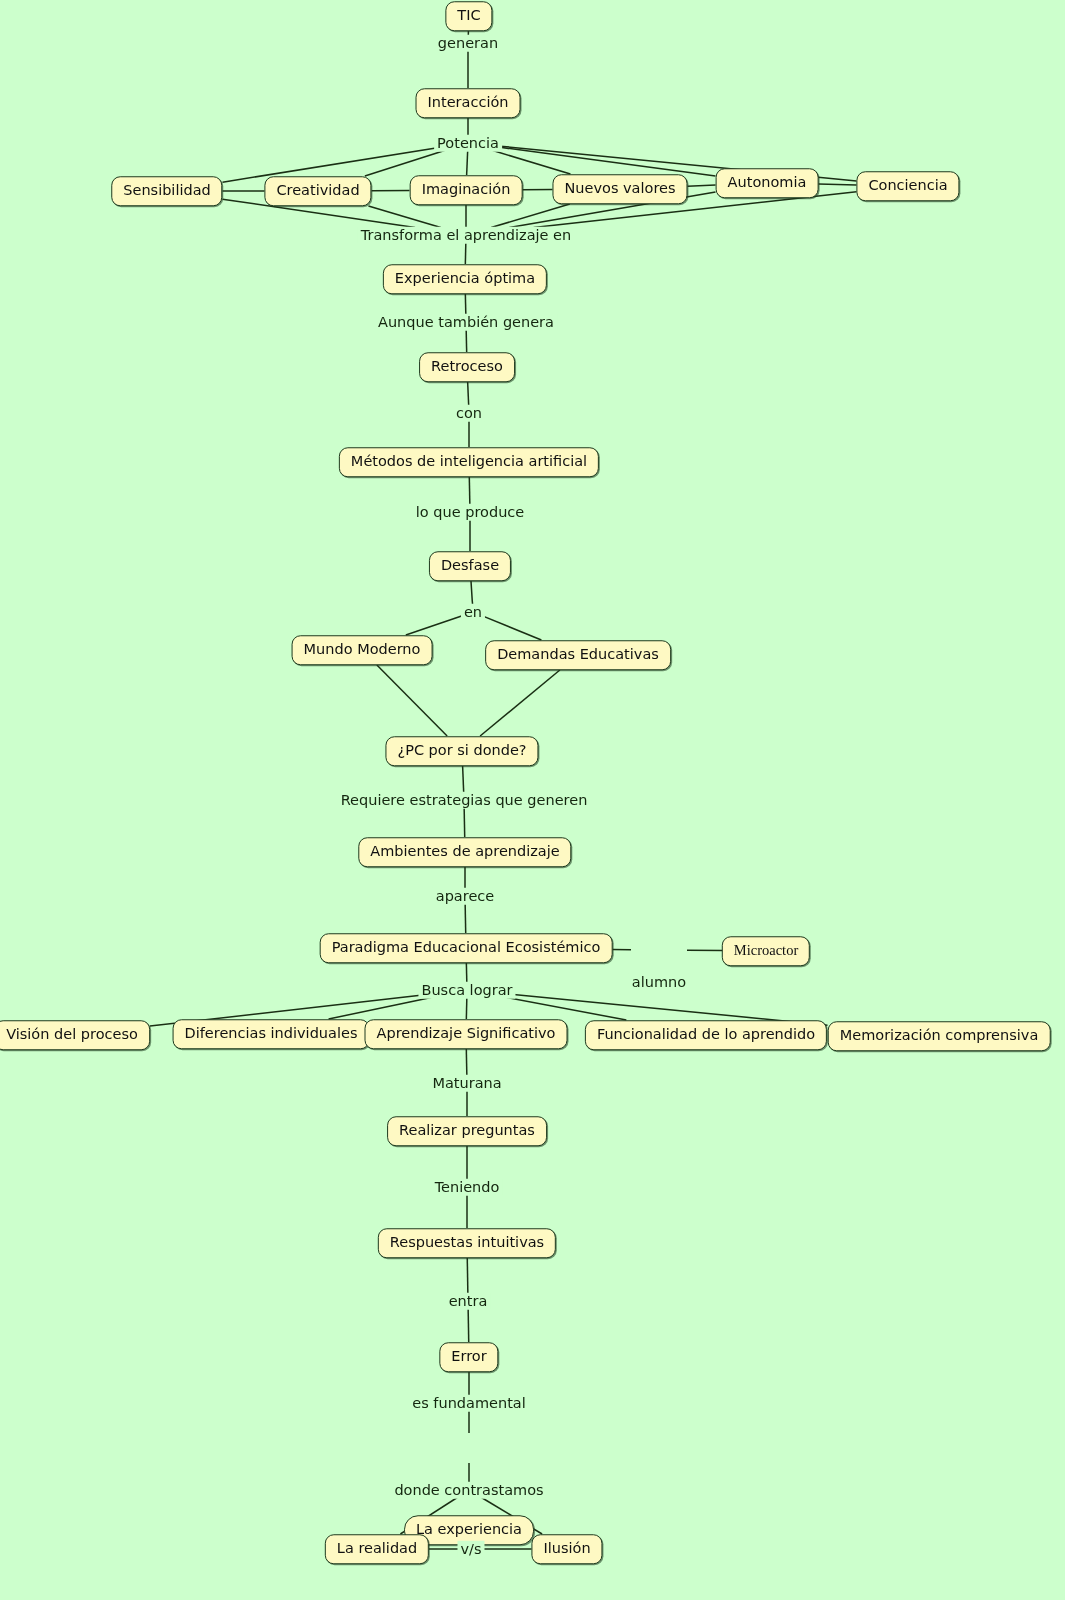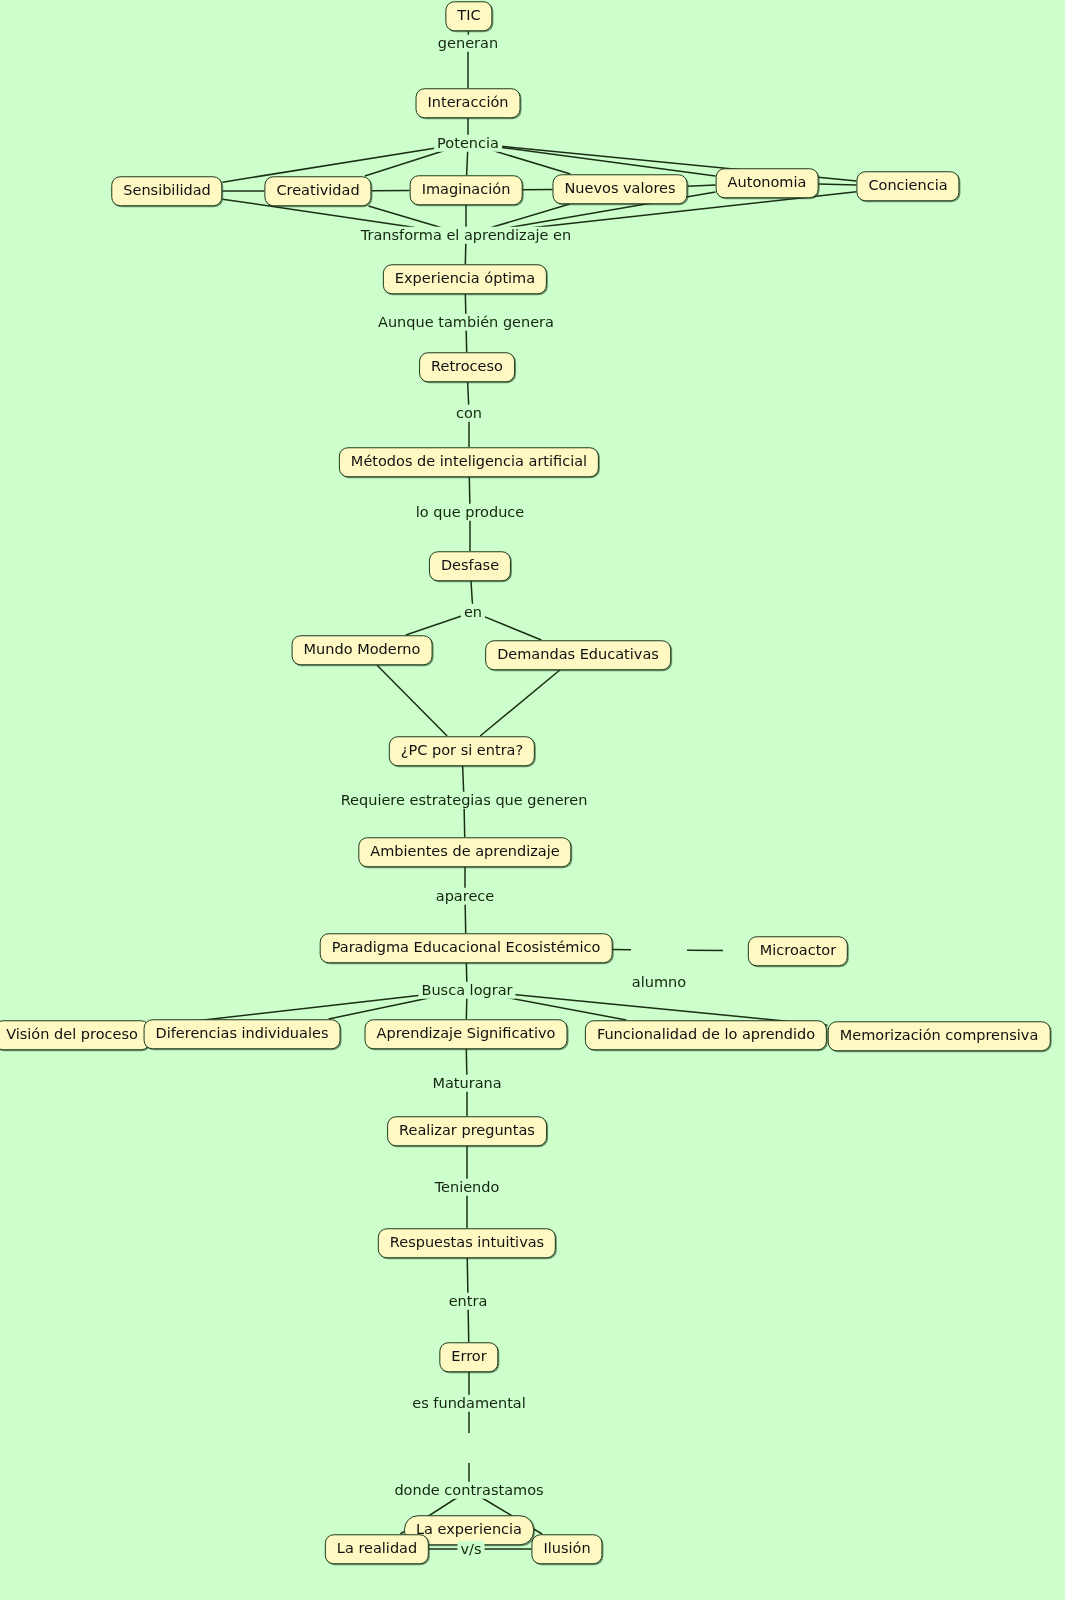--- a/index.html
+++ b/index.html
@@ -123,26 +123,26 @@
       <div class="node" style="left: 466px; top: 190px;">Imaginación</div>
       <div class="node" style="left: 620px; top: 189px;">Nuevos valores</div>
       <div class="node" style="left: 767px; top: 183px;">Autonomia</div>
       <div class="node" style="left: 908px; top: 186px;">Conciencia</div>
       <div class="node" style="left: 465px; top: 279px;">Experiencia óptima</div>
       <div class="node" style="left: 467px; top: 367px; text-align: right;">Retroceso</div>
       <div class="node" style="left: 469px; top: 462px;">Métodos de inteligencia artificial</div>
       <div class="node" style="left: 470px; top: 566px;">Desfase</div>
       <div class="node" style="left: 362px; top: 650px;">Mundo Moderno</div>
       <div class="node" style="left: 578px; top: 655px;">Demandas Educativas</div>
-      <div class="node" style="left: 462px; top: 751px;">¿PC por si entra?</div>
+      <div class="node" style="left: 462px; top: 751px;">¿PC por si donde?</div>
       <div class="node" style="left: 465px; top: 852px;">Ambientes de aprendizaje</div>
       <div class="node" style="left: 466px; top: 948px;">Paradigma Educacional Ecosistémico</div>
-      <div class="node" style="left: 798px; top: 951px;">Microactor</div>
+      <div class="node" style="left: 766px; top: 951px; font-family: Liberation Serif, serif;">Microactor</div>
       <div class="node" style="left: 72px; top: 1035px;">Visión del proceso</div>
-      <div class="node" style="left: 242px; top: 1034px;">Diferencias individuales</div>
+      <div class="node" style="left: 271px; top: 1034px;">Diferencias individuales</div>
       <div class="node" style="left: 466px; top: 1034px;">Aprendizaje Significativo</div>
       <div class="node" style="left: 706px; top: 1035px;">Funcionalidad de lo aprendido</div>
       <div class="node" style="left: 939px; top: 1036px;">Memorización comprensiva</div>
       <div class="node" style="left: 467px; top: 1131px;">Realizar preguntas</div>
       <div class="node" style="left: 467px; top: 1243px;">Respuestas intuitivas</div>
       <div class="node" style="left: 469px; top: 1357px;">Error</div>
       <div class="node" style="left: 469px; top: 1530px; border-radius: 14px;">La experiencia</div>
       <div class="node" style="left: 377px; top: 1549px;">La realidad</div>
       <div class="node" style="left: 567px; top: 1549px;">Ilusión</div>
       <div class="link-label" style="left: 468px; top: 43px;">generan</div>

